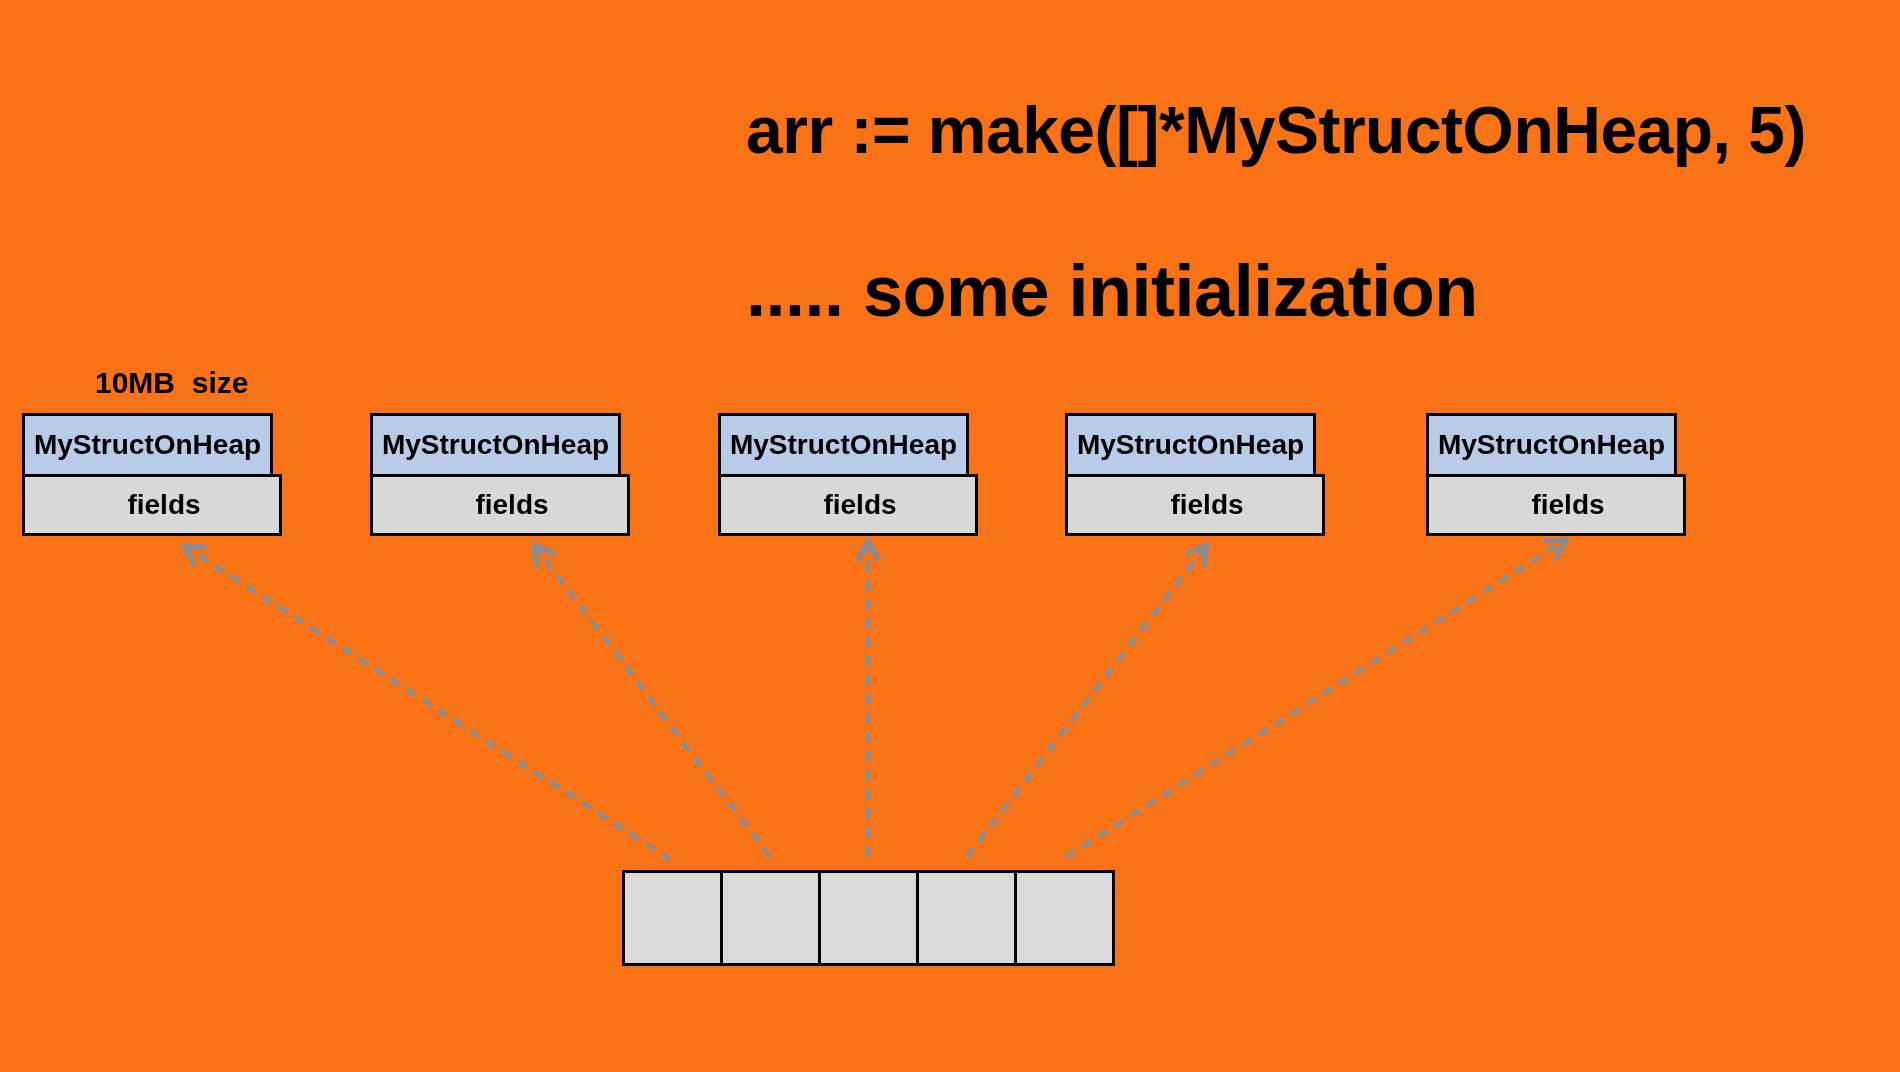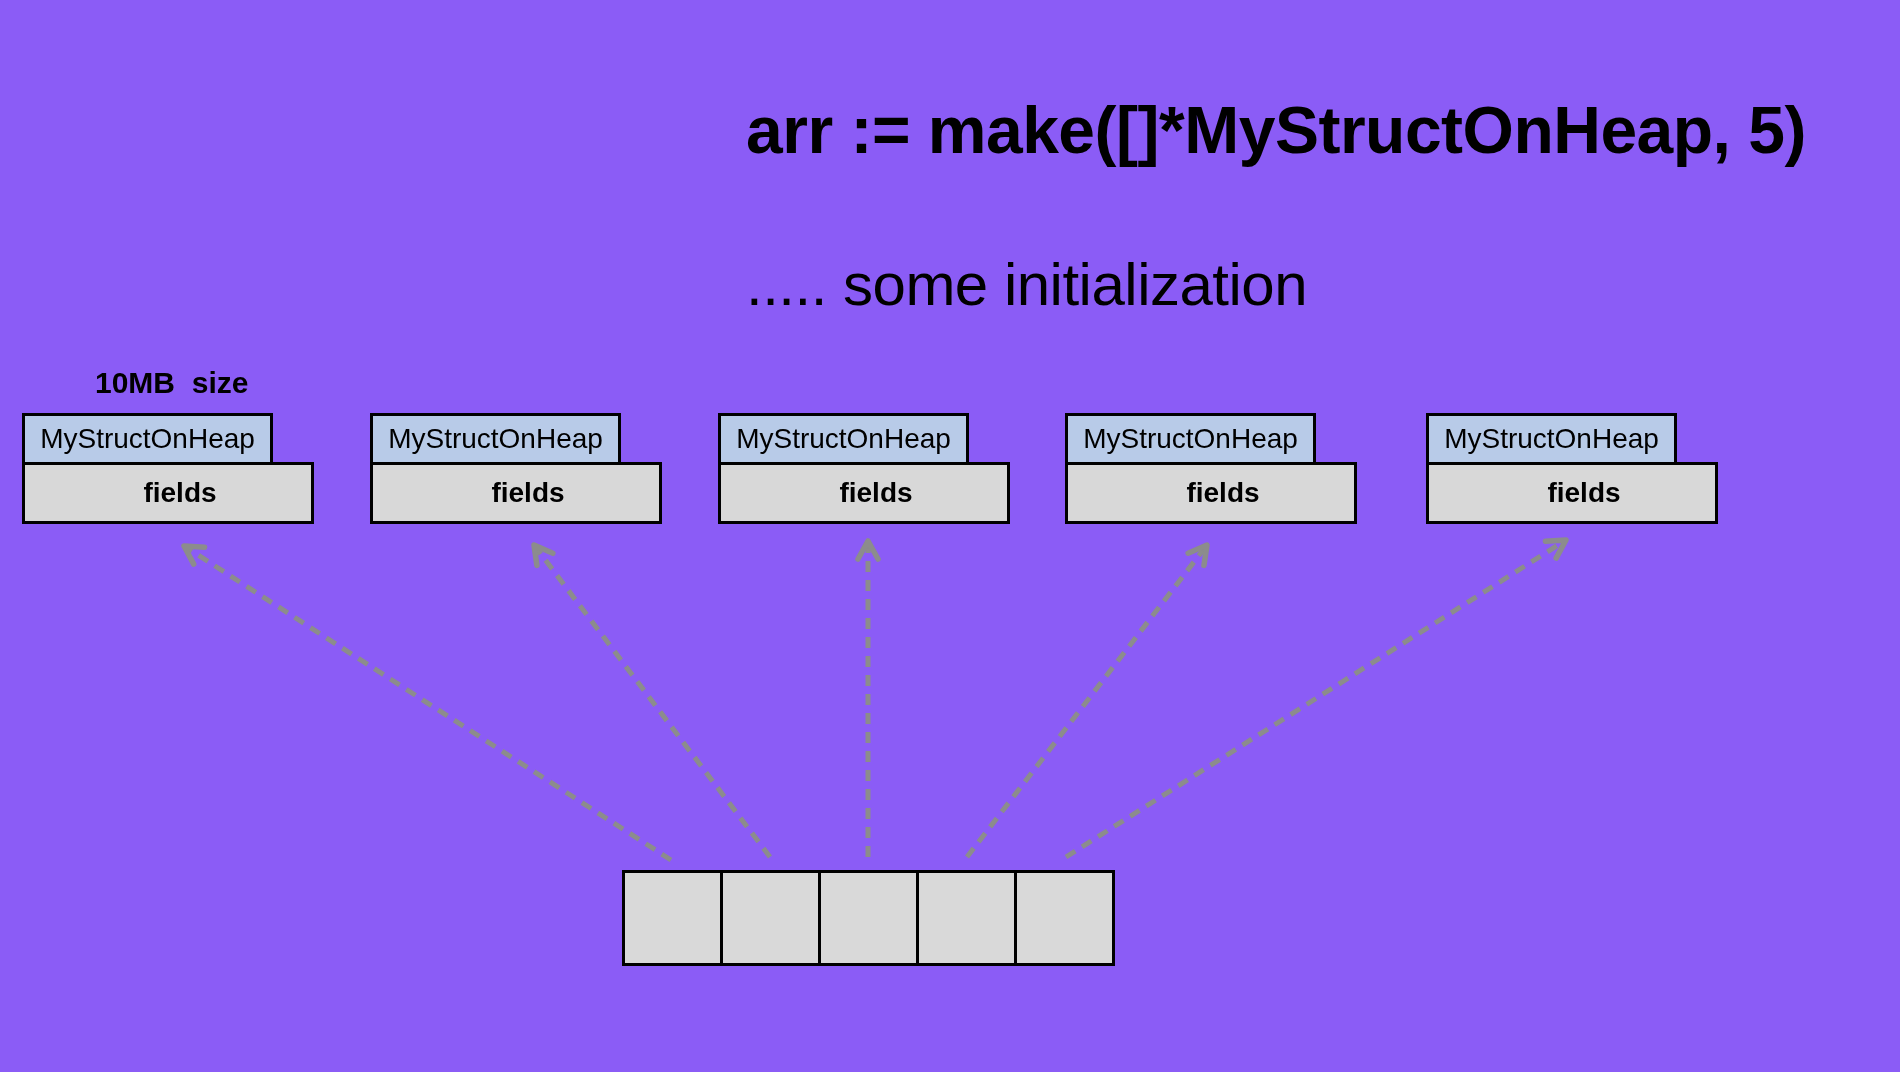--- a/index.html
+++ b/index.html
@@ -24,22 +24,22 @@
     font-size: 66px;
     font-weight: bold;
     color: #000;
     white-space: pre;
     letter-spacing: -0.5px;
   }
   .init-text {
     position: absolute;
     left: 746px;
     top: 250px;
-    font-size: 60px;
-    font-weight: normal;
+    font-size: 72px;
+    font-weight: bold;
     color: #000;
     white-space: pre;
     letter-spacing: -0.5px;
   }
   .size-label {
     position: absolute;
     left: 95px;
     top: 366px;
     font-size: 30px;
     font-weight: bold;
@@ -47,34 +47,34 @@
     white-space: pre;
   }
   .struct {
     position: absolute;
   }
   .struct-header {
     position: relative;
     z-index: 2;
     box-sizing: border-box;
     width: 251px;
-    height: 52px;
+    height: 64px;
     border: 3px solid #000;
     display: flex;
     align-items: center;
     justify-content: center;
     font-size: 28px;
-    font-weight: normal;
+    font-weight: bold;
     color: #000;
   }
   .struct-fields {
     position: relative;
     z-index: 1;
     box-sizing: border-box;
-    width: 292px;
+    width: 260px;
     height: 62px;
     margin-top: -3px;
     border: 3px solid #000;
     display: flex;
     align-items: center;
     justify-content: center;
     font-size: 28px;
     font-weight: bold;
     color: #000;
     padding-left: 24px;
@@ -102,21 +102,21 @@
     left: 0;
     top: 0;
     width: 1900px;
     height: 1072px;
     pointer-events: none;
   }
 </style>
 </head>
 <body style="background: rgb(237, 237, 237);">
 
-<div class="canvas" style="background: #8b5cf6;">
+<div class="canvas" style="background: #f97316;">
 
   <div class="code-title">arr := make([]*MyStructOnHeap, 5)</div>
 
   <div class="init-text">..... some initialization</div>
 
   <div class="size-label">10MB  size</div>
 
   <div id="structs-layer">
       <div class="struct" style="left: 22px; top: 413px;">
         <div class="struct-header" style="background: rgb(184, 203, 232); border-color: rgb(0, 0, 0);">MyStructOnHeap</div>

